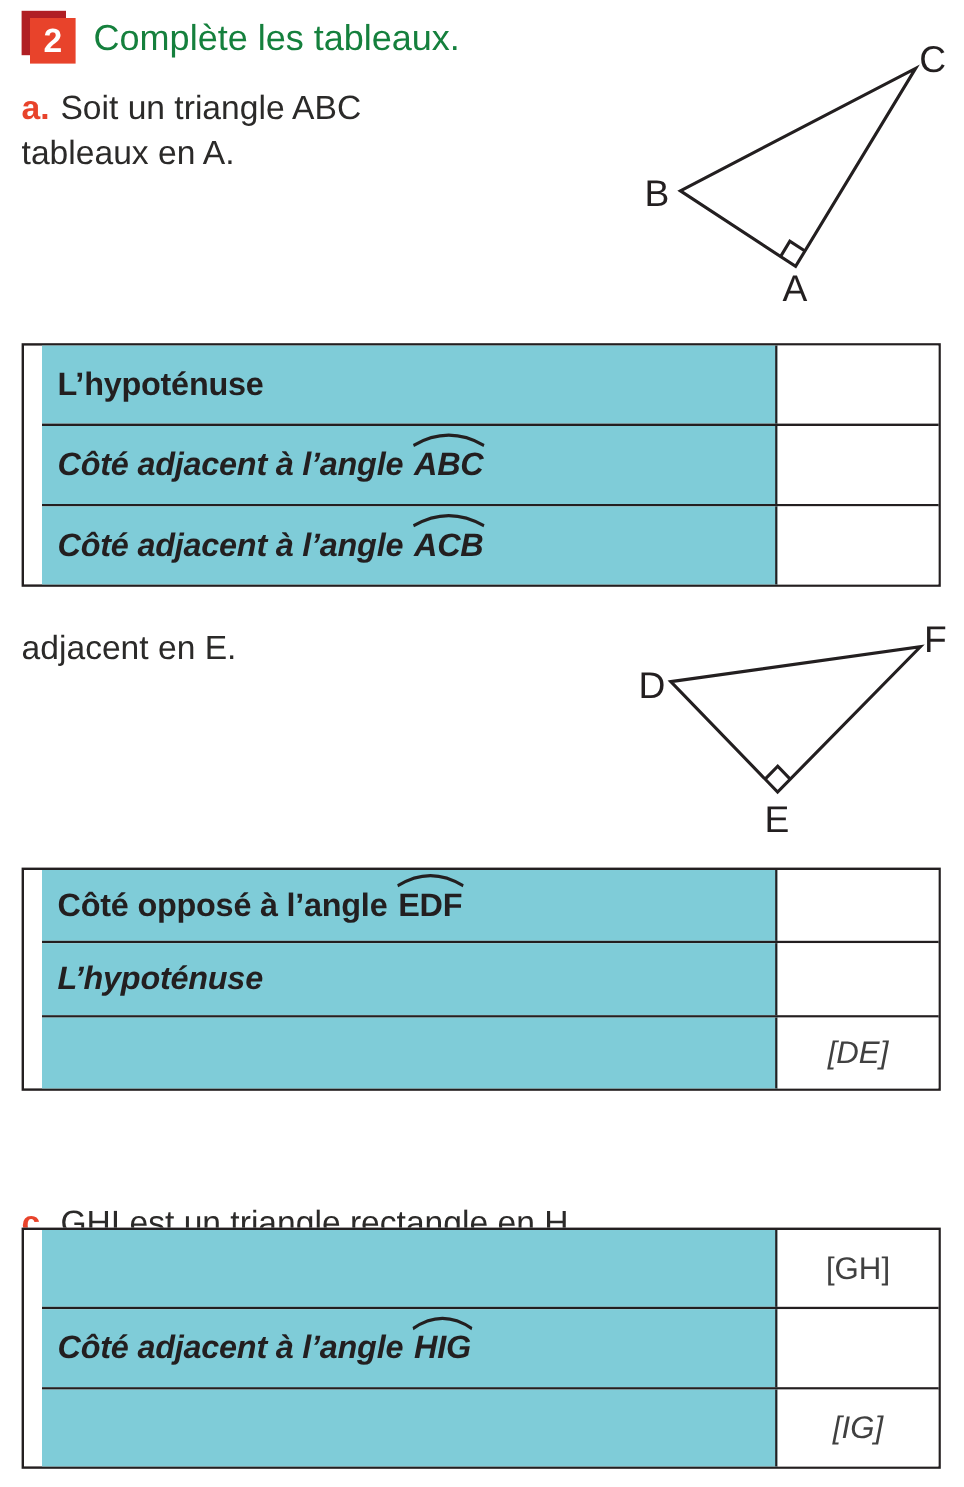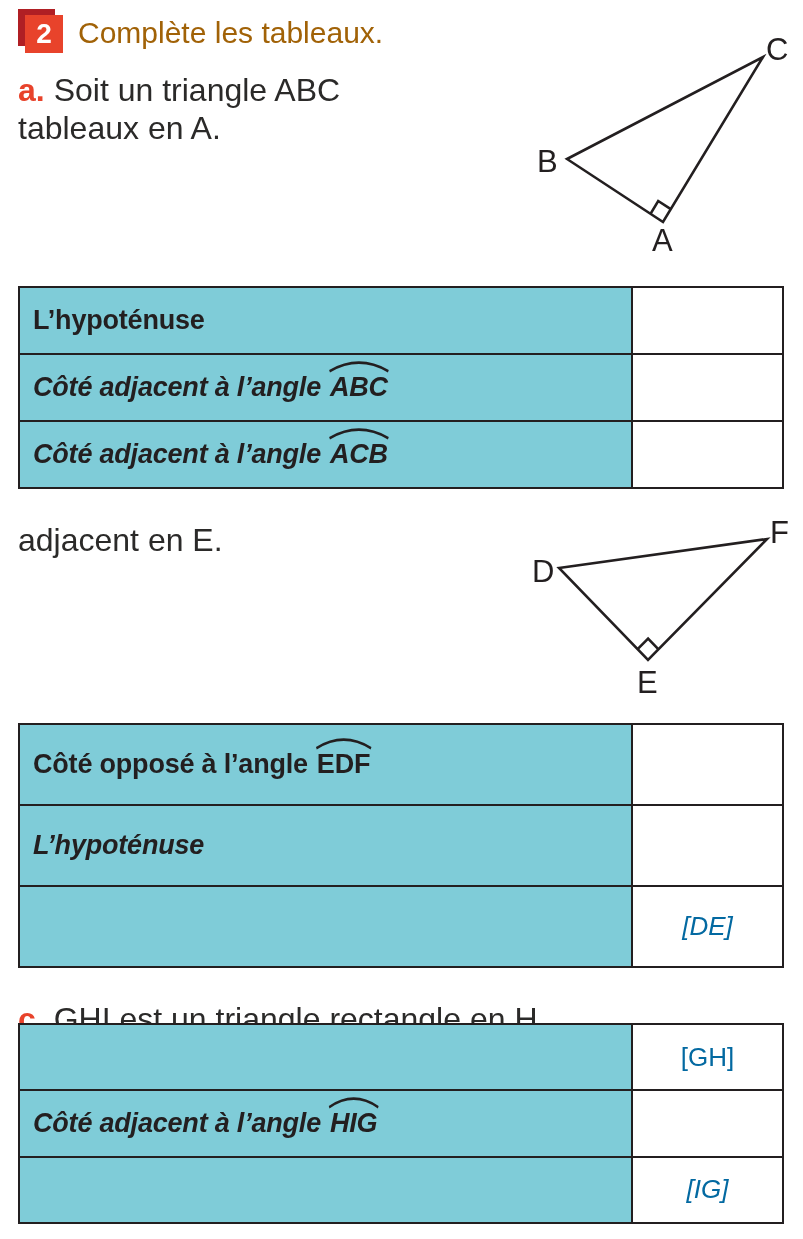--- a/index.html
+++ b/index.html
@@ -6,53 +6,53 @@
   .page {
     position:relative; width:803px; height:1239px; background:#ffffff;
     font-family:"Liberation Sans", sans-serif; color:#231f20; overflow:hidden;
   }
   
   .badge-shadow { position:absolute; left:18px; top:9px; width:37px; height:37px; background:#b01f24; }
   .badge {
     position:absolute; left:25px; top:15px; width:38px; height:38px; background:#e8432b;
     color:#ffffff; font-weight:700; font-size:28px; display:flex; align-items:center; justify-content:center;
   }
-  .title { position:absolute; left:78px; top:16px; font-size:30px; color:#a16207; }
+  .title { position:absolute; left:78px; top:16px; font-size:30px; color:#15803d; }
 
   
-  .part { position:absolute; font-size:32px; line-height:38px; color:#2b2a29; }
+  .part { position:absolute; font-size:28px; line-height:38px; color:#2b2a29; }
   .part .letter { color:#e8432b; font-weight:700; margin-right:9px; }
   #part-a { left:18px; top:71px; }
   #part-b { left:18px; top:521px; }
   #part-c { left:18px; top:1000px; }
 
   
   .fig { position:absolute; }
   #fig-abc { left:520px; top:20px; }
   #fig-def { left:510px; top:505px; }
   .fig text { font-size:31px; fill:#231f20; font-family:"Liberation Sans", sans-serif; }
 
   
   .wtable {
     position:absolute; left:18px; width:766px; box-sizing:border-box;
     border:2px solid #231f20; display:flex; flex-direction:column; background:#ffffff;
   }
   #table-a { top:286px; height:203px; }
-  #table-b { top:723px; height:245px;text-align:right; }
+  #table-b { top:723px; height:186px;text-align:right; }
   #table-c { top:1023px; height:201px;justify-content:flex-end; }
-  .wrow { flex:1; display:flex; min-height:0; }
+  .wrow { flex:1; display:flex; min-height:0;margin-left:15px; }
   .wrow + .wrow { border-top:2px solid #231f20;font-style:italic; }
   .lcell {
     width:613px; box-sizing:border-box; background:#7fccd8; border-right:2px solid #231f20;
     display:flex; align-items:center; padding-left:13px;
     font-weight:700; font-size:27px; color:#231f20; letter-spacing:-0.2px;
   }
   .vcell {
     flex:1; background:#ffffff; display:flex; align-items:center; justify-content:center;
-    font-size:26px; color:#0369a1;
+    font-size:26px; color:#404040;
   }
   
   .angle { position:relative; display:inline-block; margin-left:9px; font-weight:700; }
   .angle .arc {
     position:absolute; left:-3px; top:-13px; width:calc(100% + 6px); height:13px;
     overflow:visible; display:block;
   }
 </style>
 </head>
 <body>

